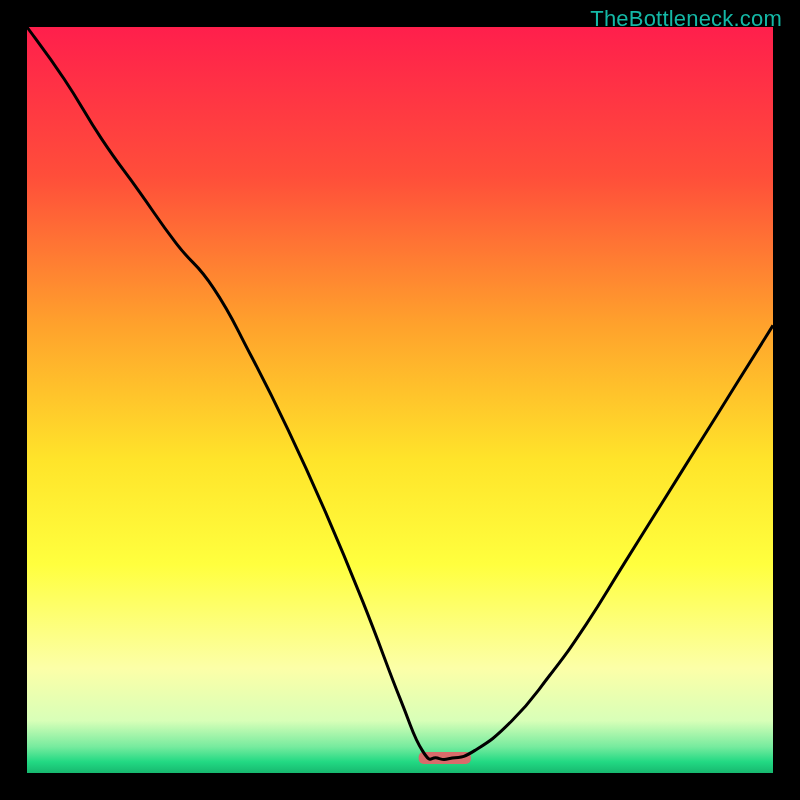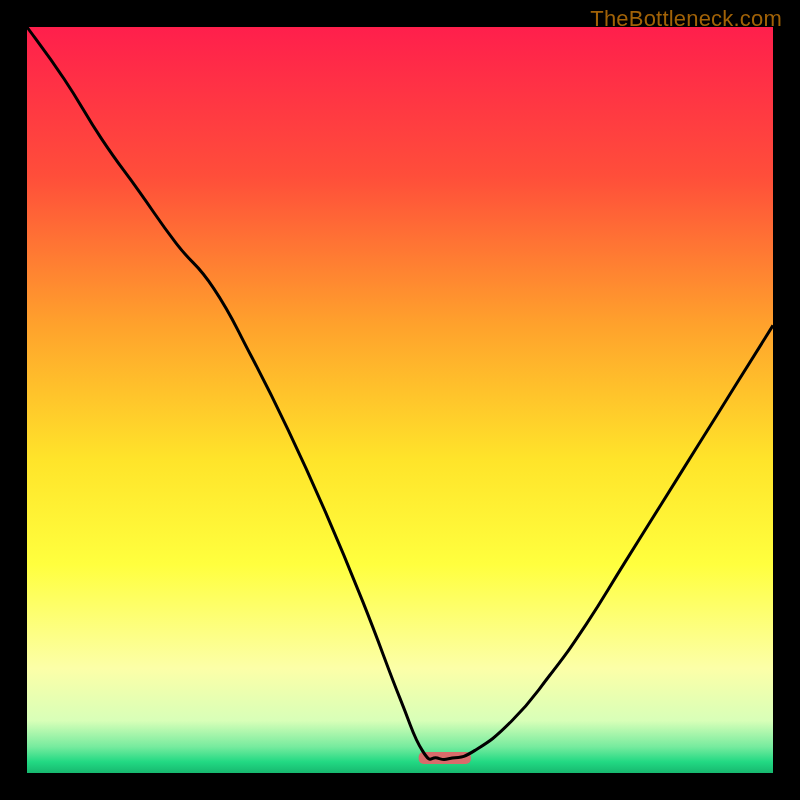--- a/index.html
+++ b/index.html
@@ -18,21 +18,21 @@
   svg {
     display: block;
   }
   .watermark {
     position: absolute;
     top: 6px;
     right: 18px;
     font-family: Arial, Helvetica, sans-serif;
     font-size: 22px;
     font-weight: 500;
-    color: #a16207;
+    color: #14b8a6;
     letter-spacing: 0.2px;
   }
 </style>
 </head>
 <body>
 
 <div class="container">
   <svg id="chart-svg" width="800" height="800" viewBox="0 0 800 800">
     <defs>
       <linearGradient id="bg-grad" x1="0" y1="0" x2="0" y2="1">

